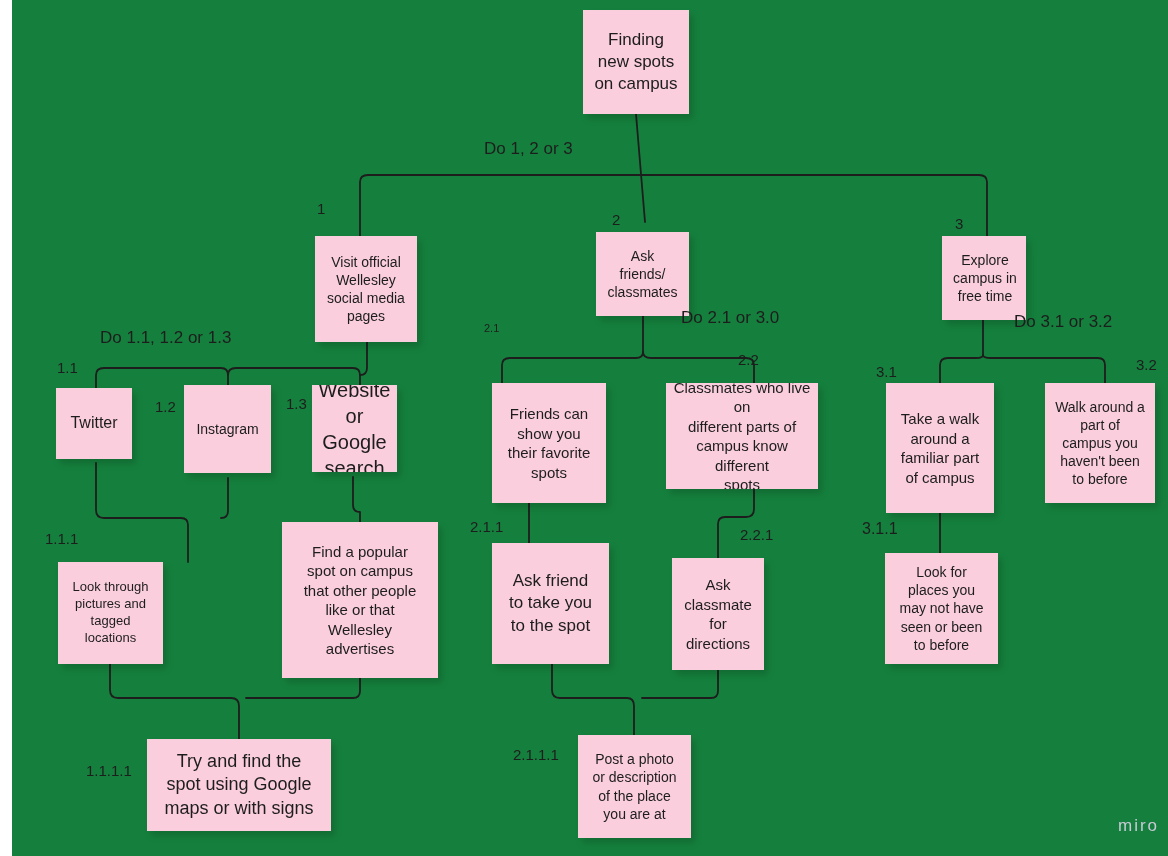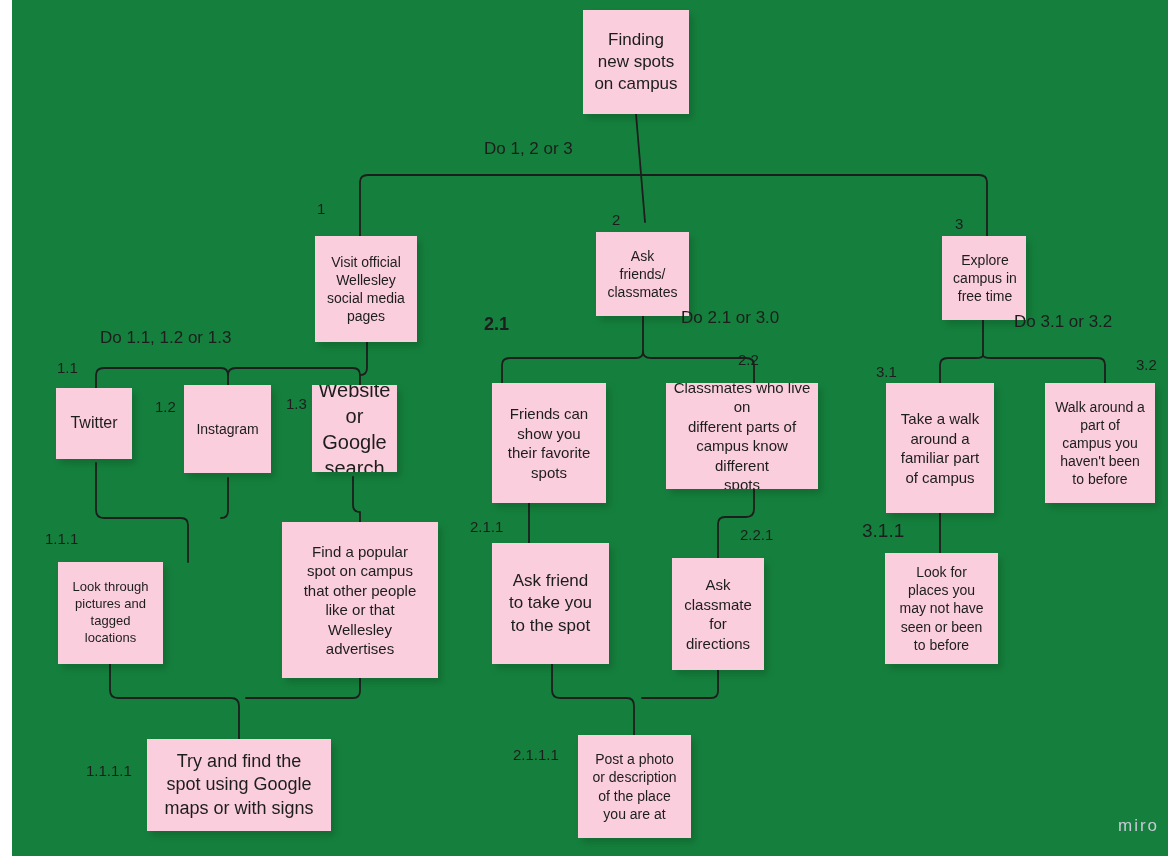--- a/index.html
+++ b/index.html
@@ -154,21 +154,21 @@
 that other people
 like or that
 Wellesley
 advertises</div>
 
   <div class="lbl" style="left:74px; top:763px; font-size:15px;">1.1.1.1</div>
   <div class="note" style="left:135px; top:739px; width:184px; height:92px; font-size:18px;">Try and find the
 spot using Google
 maps or with signs</div>
 
-  <div class="lbl" style="left:472px; top:315px; font-size:18px;font-weight:bold;">2.1</div>
+  <div class="lbl" style="left:472px; top:323px; font-size:11px;">2.1</div>
   <div class="note" style="left:480px; top:383px; width:114px; height:120px; font-size:15px;">Friends can
 show you
 their favorite
 spots</div>
 
   <div class="lbl" style="left:726px; top:352px; font-size:15px;">2.2</div>
   <div class="note" style="left:654px; top:383px; width:152px; height:106px; font-size:15px;">Classmates who live on
 different parts of
 campus know different
 spots</div>
@@ -196,21 +196,21 @@
 familiar part
 of campus</div>
 
   <div class="lbl" style="left:1124px; top:357px; font-size:15px;">3.2</div>
   <div class="note" style="left:1033px; top:383px; width:110px; height:120px; font-size:14px;">Walk around a
 part of
 campus you
 haven't been
 to before</div>
 
-  <div class="lbl" style="left:850px; top:521px; font-size:19px;">3.1.1</div>
+  <div class="lbl" style="left:850px; top:521px; font-size:16px;">3.1.1</div>
   <div class="note" style="left:873px; top:553px; width:113px; height:111px; font-size:14px;">Look for
 places you
 may not have
 seen or been
 to before</div>
 
   <div class="watermark" style="left:1106px; top:817px;">miro</div>
 
 </div>
 

